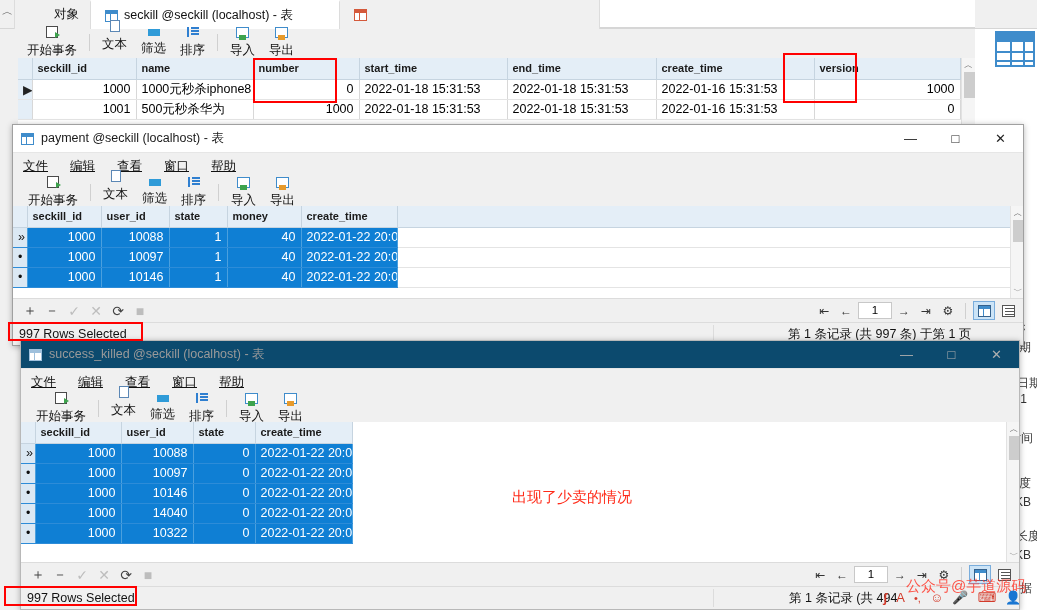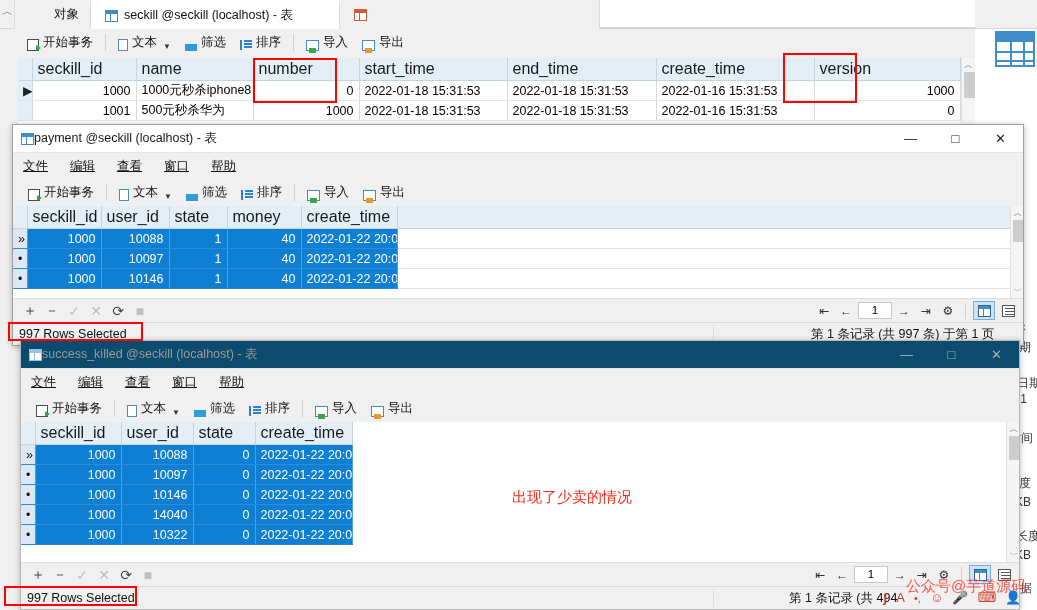--- a/index.html
+++ b/index.html
@@ -22,42 +22,42 @@
     box-shadow: 0 1px 6px rgba(0,0,0,.28);
     overflow: hidden;
   }
   .titlebar {
     height: 28px; background: #ffffff;
     display: flex; align-items: center;
     padding-left: 8px;
     border-bottom: 1px solid #e6e6e6;
   }
   .titlebar.inactive { background: #0c4a6e; }
-  .title-text { font-size: 12.5px; color: #1a1a1a; white-space: nowrap;}
+  .title-text { font-size: 12.5px; color: #1a1a1a; margin-left: 7px; white-space: nowrap;}
   .titlebar.inactive .title-text { color: #9a9a9a; }
   .wbtns { margin-left: auto; display: flex; height: 100%; }
   .wbtn { width: 45px; height: 100%; display:flex; align-items:center; justify-content:center; color:#222; font-size: 13px; }
   .wbtn.gray { color: #b0b0b0; }
 
   .menubar { height: 26px; display: flex; align-items:center; gap: 22px; padding-left: 10px; background:#f0f0f0; font-size: 12.5px; color:#111; }
   .menubar span { cursor: default; text-decoration: underline; }
 
   .toolbar { height: 27px; display:flex; align-items:center; gap: 0px; padding-left: 8px; background:#f0f0f0; }
-  .tb-item { display:flex; align-items:flex-end; gap:4px; padding: 1px 7px; font-size:12.5px; color:#111; white-space: nowrap;}
+  .tb-item { display:flex; align-items:center; gap:4px; padding: 1px 7px; font-size:12.5px; color:#111; white-space: nowrap; flex-direction: column;}
   .tb-sep { width:1px; height:17px; background:#d0d0d0; margin: 0 5px; }
   .caret { font-size: 8px; color:#333; margin-left:2px; }
 
   
   .grid-wrap { background:#ffffff; position:relative; }
   table.grid { border-collapse: collapse; table-layout: fixed; }
   table.grid th {
     background: #e4eef7;
-    font-weight: normal;
+    font-weight: bold;
     text-align: left;
-    font-size: 16px;
+    font-size: 11px;
     color: #1a1a1a;
     padding: 2px 5px;
     height: 21px;
     border-right: 1px solid #c6d4e0;
     border-bottom: 1px solid #c6d4e0;
   }
   table.grid td {
     font-size: 12.5px;
     padding: 1px 5px;
     height: 20px;
@@ -399,21 +399,21 @@
         <div class="view-btn">
           <span style="width:13px;height:12px;border:1.6px solid #555;background:#fff;display:block;position:relative;">
             <span style="position:absolute;left:2px;top:2px;width:9px;height:1.4px;background:#555;box-shadow:0 3px 0 #555,0 6px 0 #555;display:block;"></span>
           </span>
         </div>
       </div>
     </div>
 
     <div class="statusbar" style="position:absolute;left:0;top:197px;width:1012px;">
       <span style="margin-left:6px;">997 Rows Selected</span>
-      <span style="position:absolute;left:775px;margin-left:23px;">第 1 条记录 (共 997 条) 于第 1 页</span>
+      <span style="position:absolute;left:775px;">第 1 条记录 (共 997 条) 于第 1 页</span>
       <span style="position:absolute;left:700px;top:2px;width:1px;height:18px;background:#dcdcdc;"></span>
     </div>
   </div>
 
   <div class="win" style="left:20px; top:340px; width:1000px; height:270px; border-color:#b8b8b8;">
     <div class="titlebar inactive">
       <span class="ico-grid gray"></span>
       <span class="title-text">success_killed @seckill (localhost) - 表</span>
       <div class="wbtns">
         <div class="wbtn gray">—</div>

